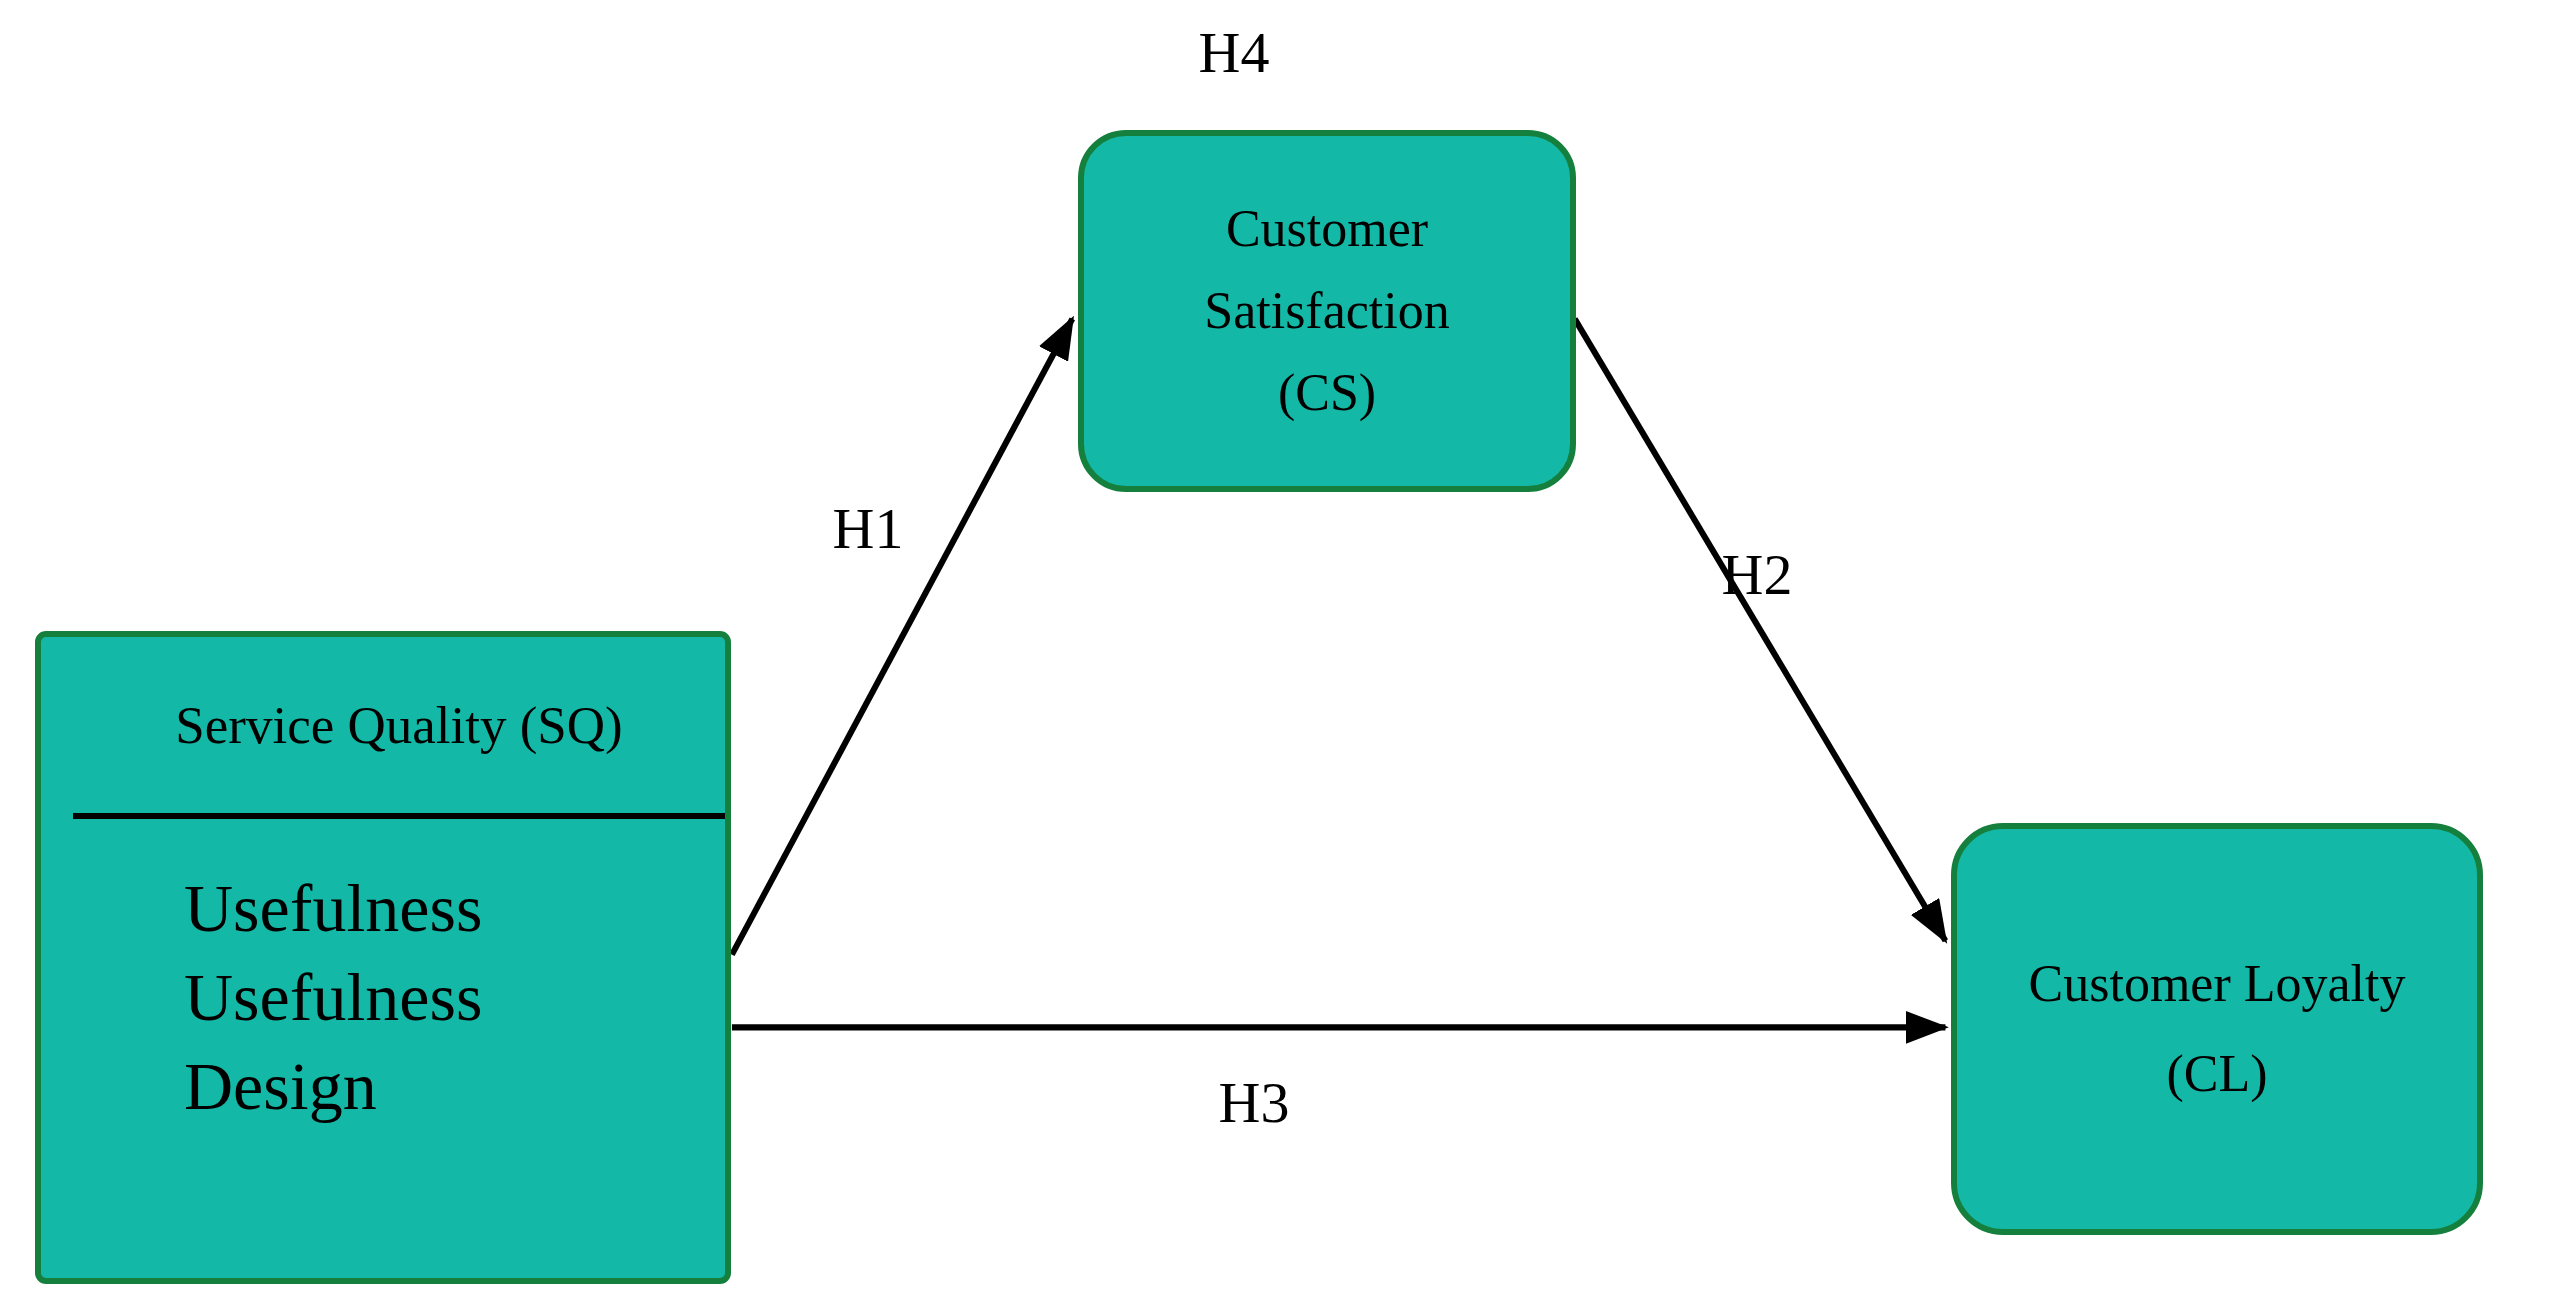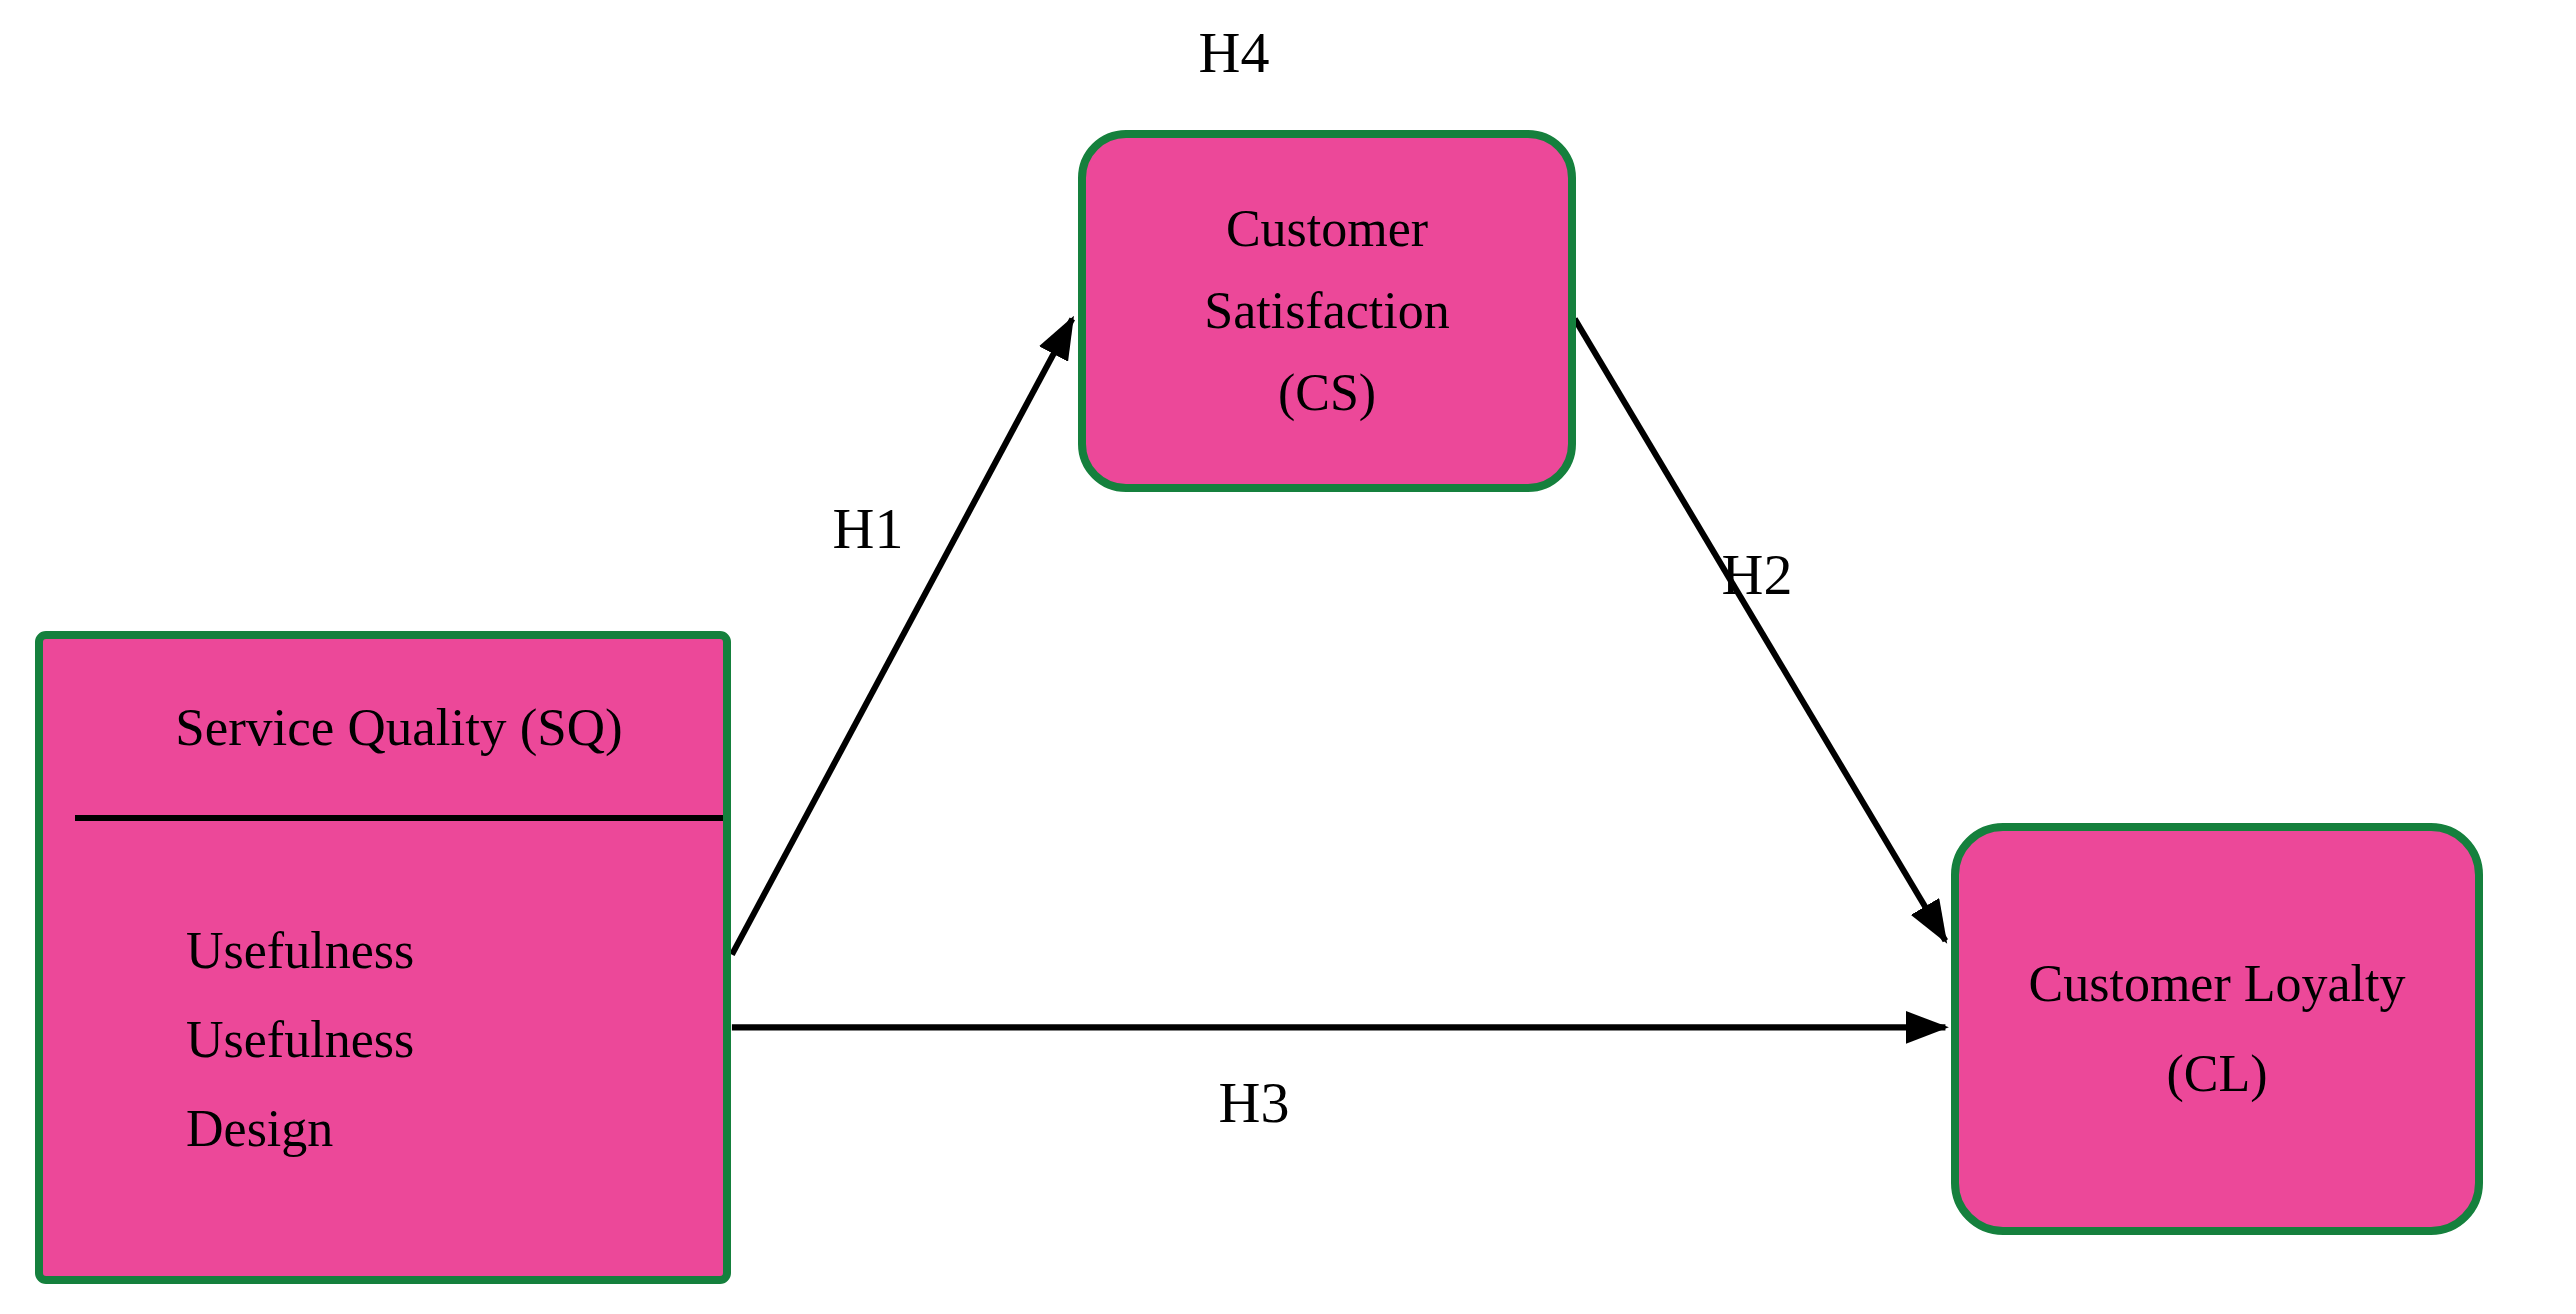--- a/index.html
+++ b/index.html
@@ -17,22 +17,22 @@
     overflow: hidden;
   }
   .arrow-layer {
     position: absolute;
     left: 0; top: 0;
     width: 2576px;
     height: 1315px;
   }
   .node {
     position: absolute;
-    border: 8px solid #15803d;
-    background: #ec4899;
+    border: 6px solid #15803d;
+    background: #14b8a6;
     box-sizing: border-box;
   }
   .node-sq {
     left: 35px; top: 631px;
     width: 696px; height: 653px;
     border-radius: 11px;
     display: flex;
     flex-direction: column;
     padding-left: 32px;
   }
@@ -40,23 +40,22 @@
     height: 176px;
     border-bottom: 6px solid #000000;
     display: flex;
     align-items: center;
     justify-content: center;
     font-size: 53px;
   }
   .sq-items {
     flex: 1;
     padding: 45px 17.3px 0 111px;
-    font-size: 52px;
+    font-size: 68px;
     line-height: 89px;
-    margin-top: 40px;
   }
   .node-cs {
     left: 1078px; top: 130px;
     width: 498px; height: 362px;
     border-radius: 48px;
     display: flex;
     flex-direction: column;
     align-items: center;
     justify-content: center;
     text-align: center;

